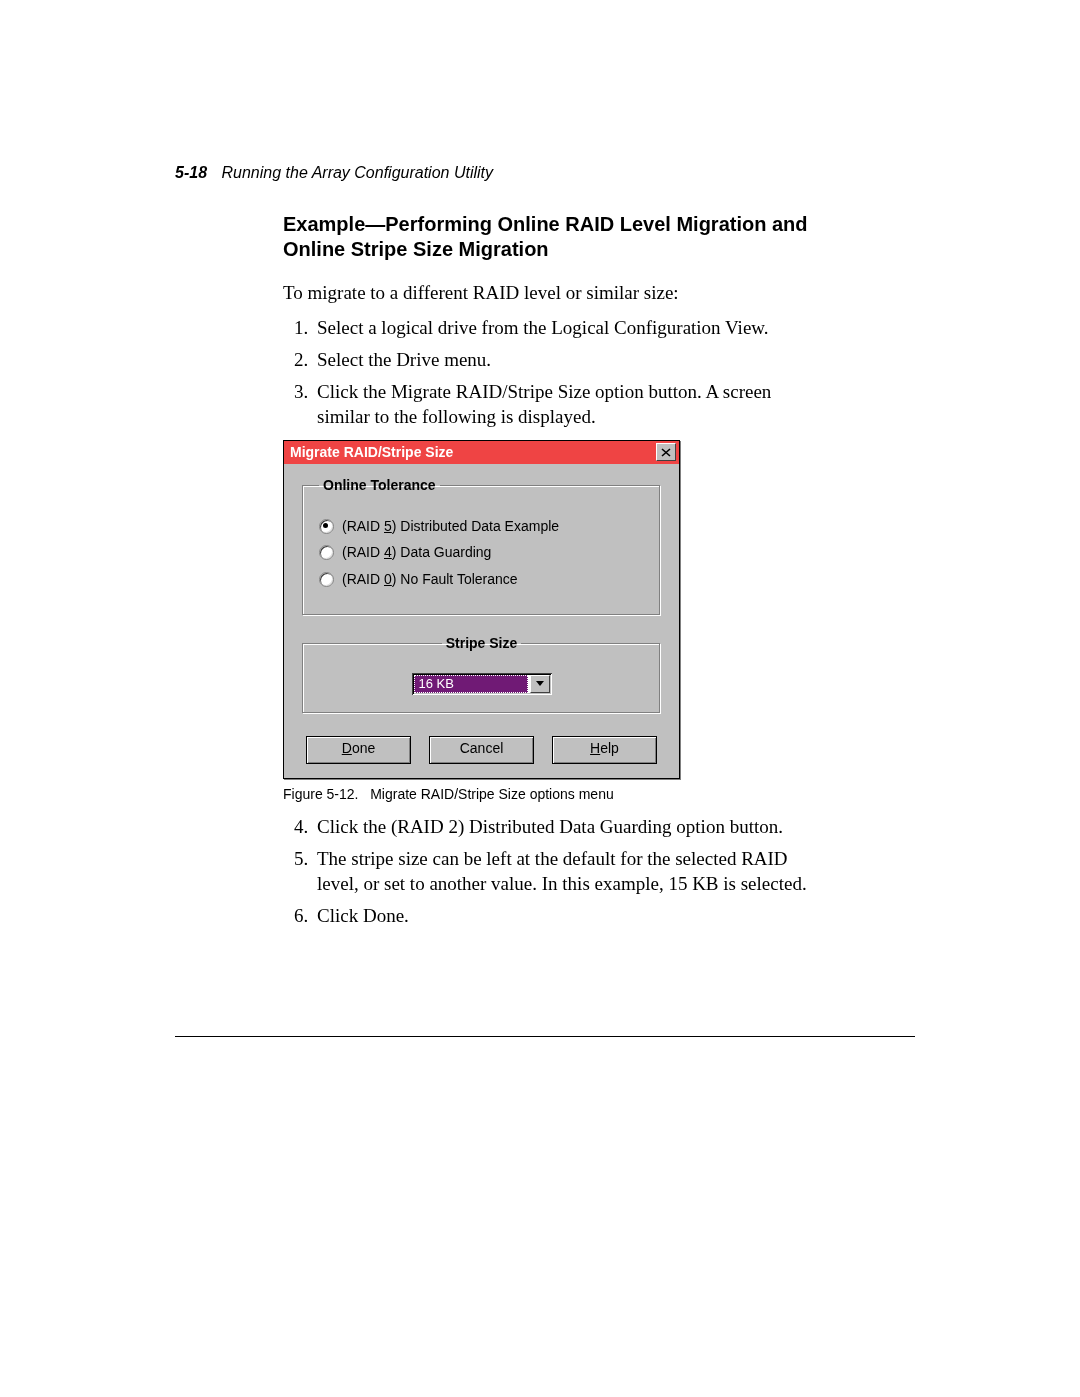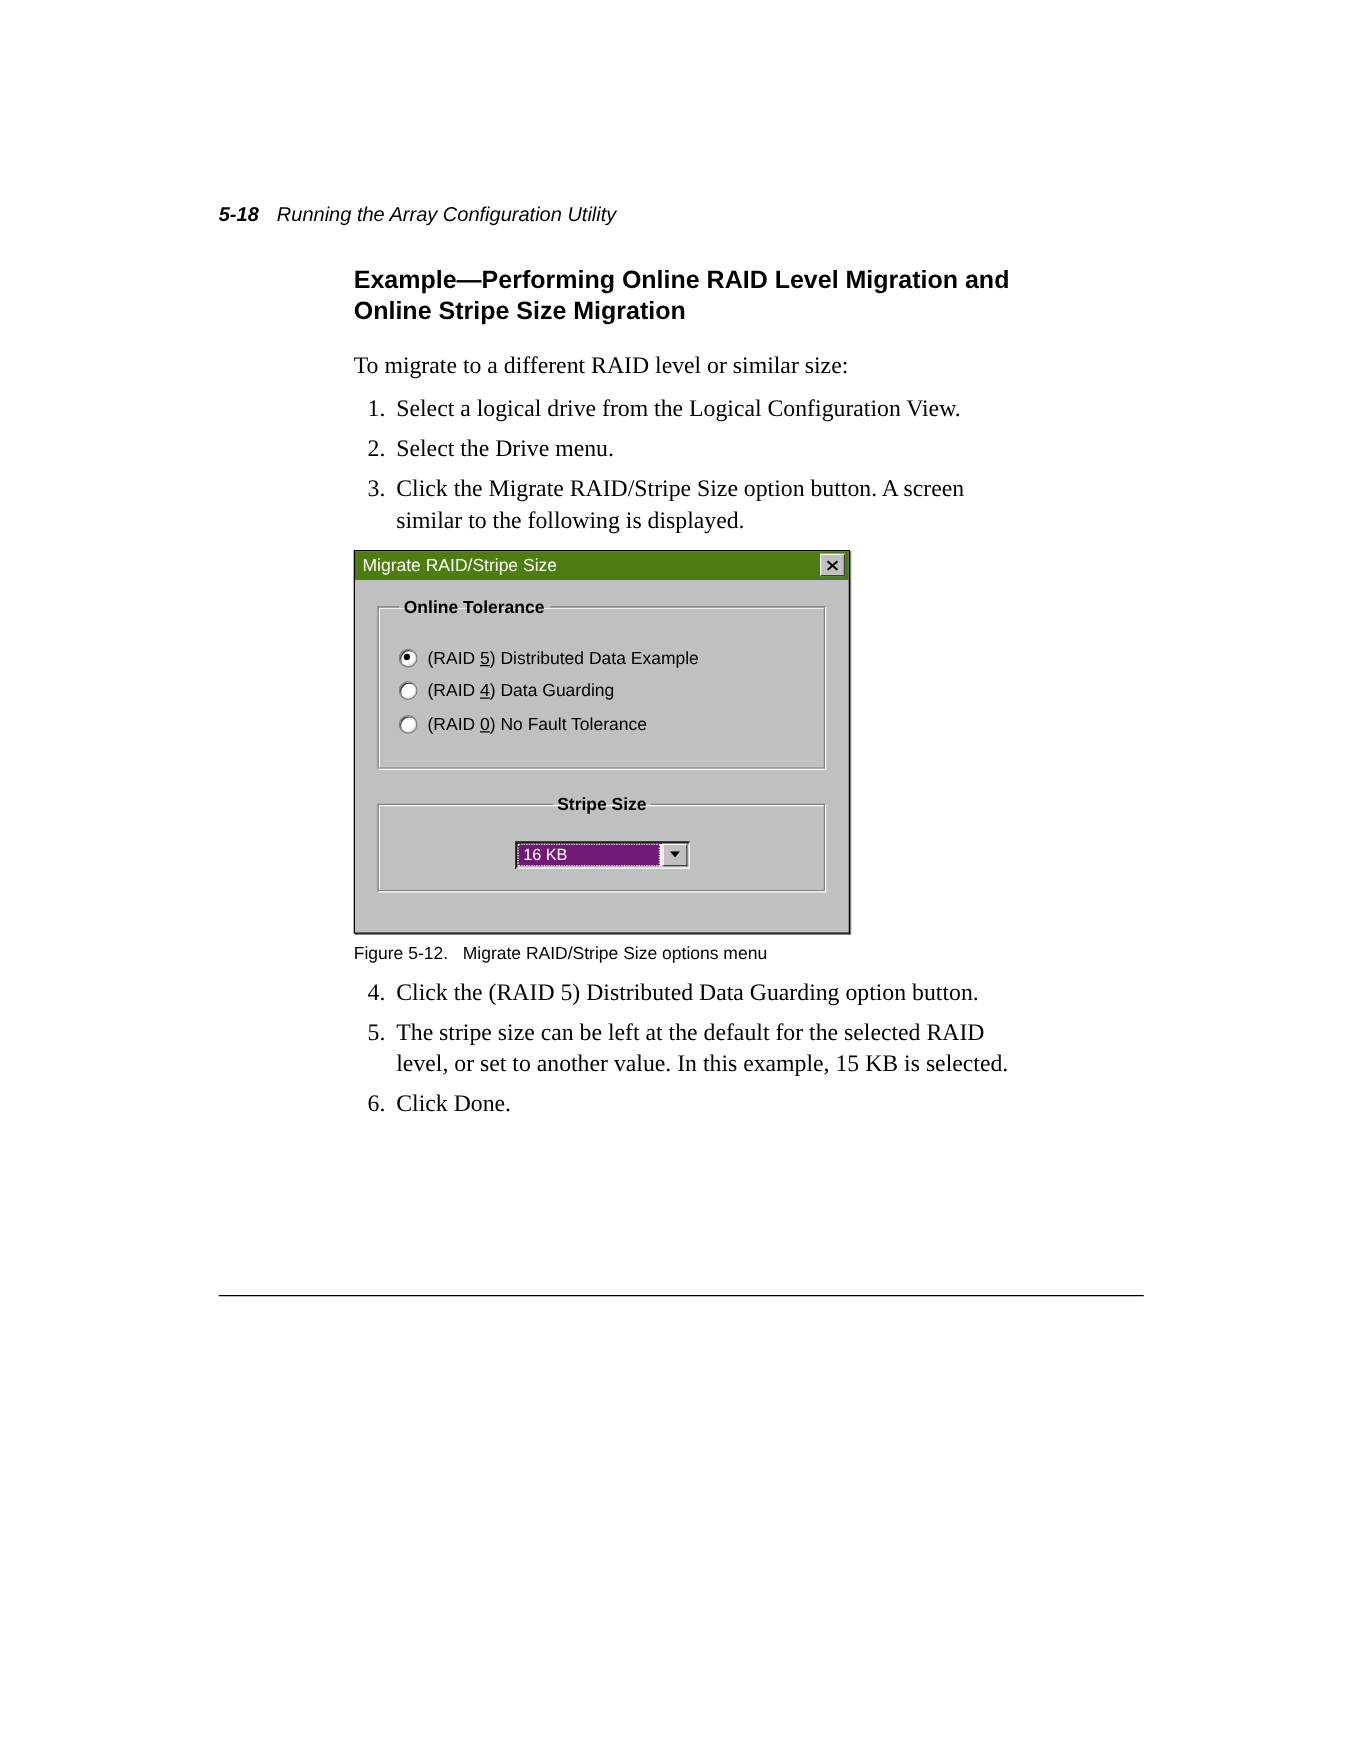--- a/index.html
+++ b/index.html
@@ -58,27 +58,27 @@
     width: 395px;
     border: 1px solid #000;
     background: #c0c0c0;
     margin: 8px 0 6px 0;
     font-family: "MS Sans Serif", Arial, sans-serif;
     font-size: 14px;
     color: #000;
     box-shadow: 1px 1px 0 #808080;
   }
   .titlebar {
-    background: #4d7c0f;
+    background: #ef4444;
     color: #fff;
     display: flex;
     align-items: center;
     justify-content: space-between;
     padding: 2px 3px 2px 6px;
-    font-weight: normal;
+    font-weight: bold;
     font-size: 14px;
   }
   .titlebar-title { flex: 1; }
   .close-btn {
     width: 18px;
     height: 16px;
     background: #c0c0c0;
     border: 1px solid #fff;
     border-right-color: #404040;
     border-bottom-color: #404040;
@@ -257,28 +257,39 @@
           <div class="combo">
             <div class="combo-value">16 KB</div>
             <div class="combo-btn">
               <svg width="8" height="6" viewBox="0 0 8 6">
                   <path d="M0 0 H8 L4 5 Z" fill="#000"></path>
                 </svg>
             </div>
           </div>
         </fieldset>
 
+        <div class="btn-row">
+          <div class="win-button">
+            <span class="mn-underline">D</span><span>one</span>
+          </div>
+          <div class="win-button">
+            <span>Cancel</span>
+          </div>
+          <div class="win-button">
+            <span class="mn-underline">H</span><span>elp</span>
+          </div>
+        </div>
       </div>
     </div>
 
     <div class="figcap">
       <span>Figure 5-12.</span>&nbsp;&nbsp;&nbsp;<span>Migrate RAID/Stripe Size options menu</span>
     </div>
 
     <ol class="steps" start="4">
-      <li>Click the (RAID 5) Distributed Data Guarding option button.</li>
+      <li>Click the (RAID 2) Distributed Data Guarding option button.</li>
       <li>The stripe size can be left at the default for the selected RAID level, or set to another value. In this example, 15 KB is selected.</li>
       <li>Click Done.</li>
     </ol>
   </div>
 </div>
 
 <div class="footer-rule"></div>
 
 </body></html>

